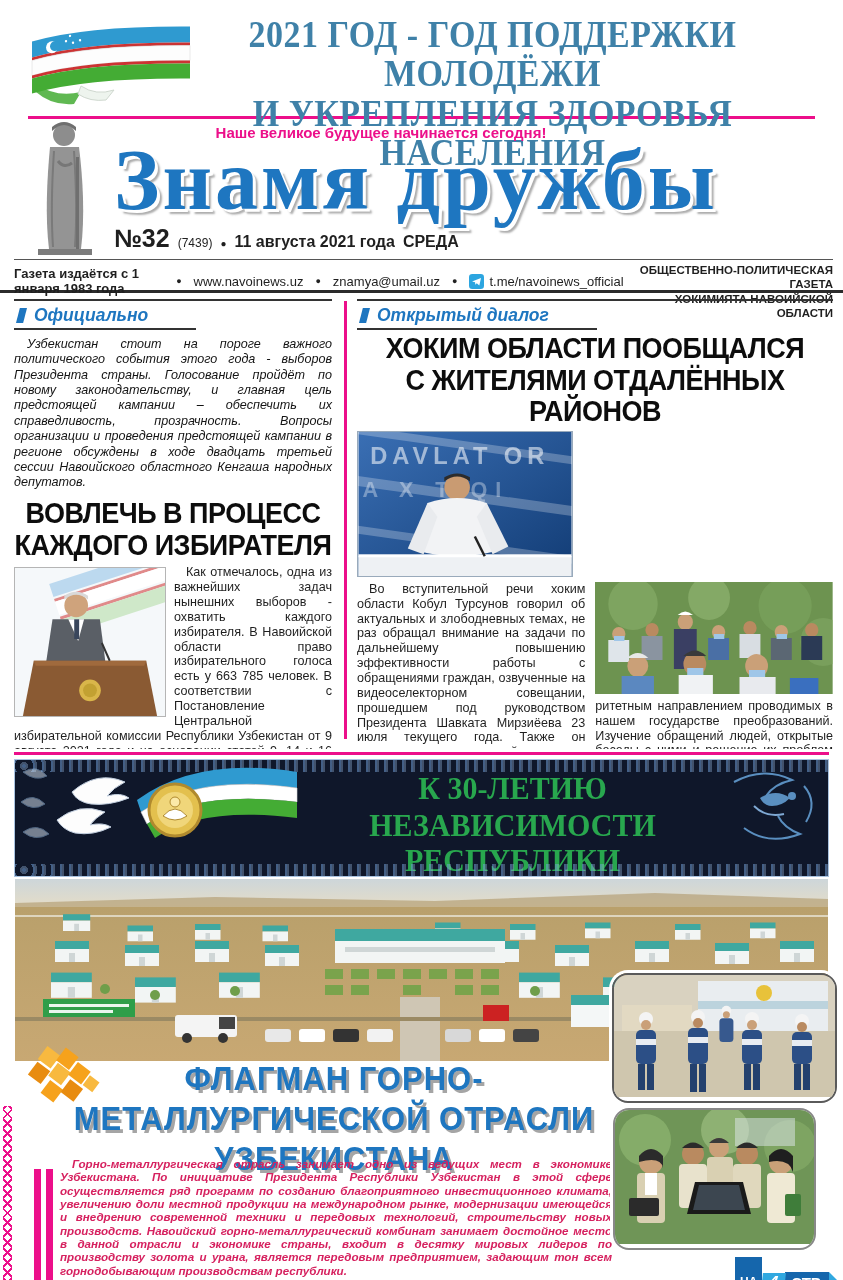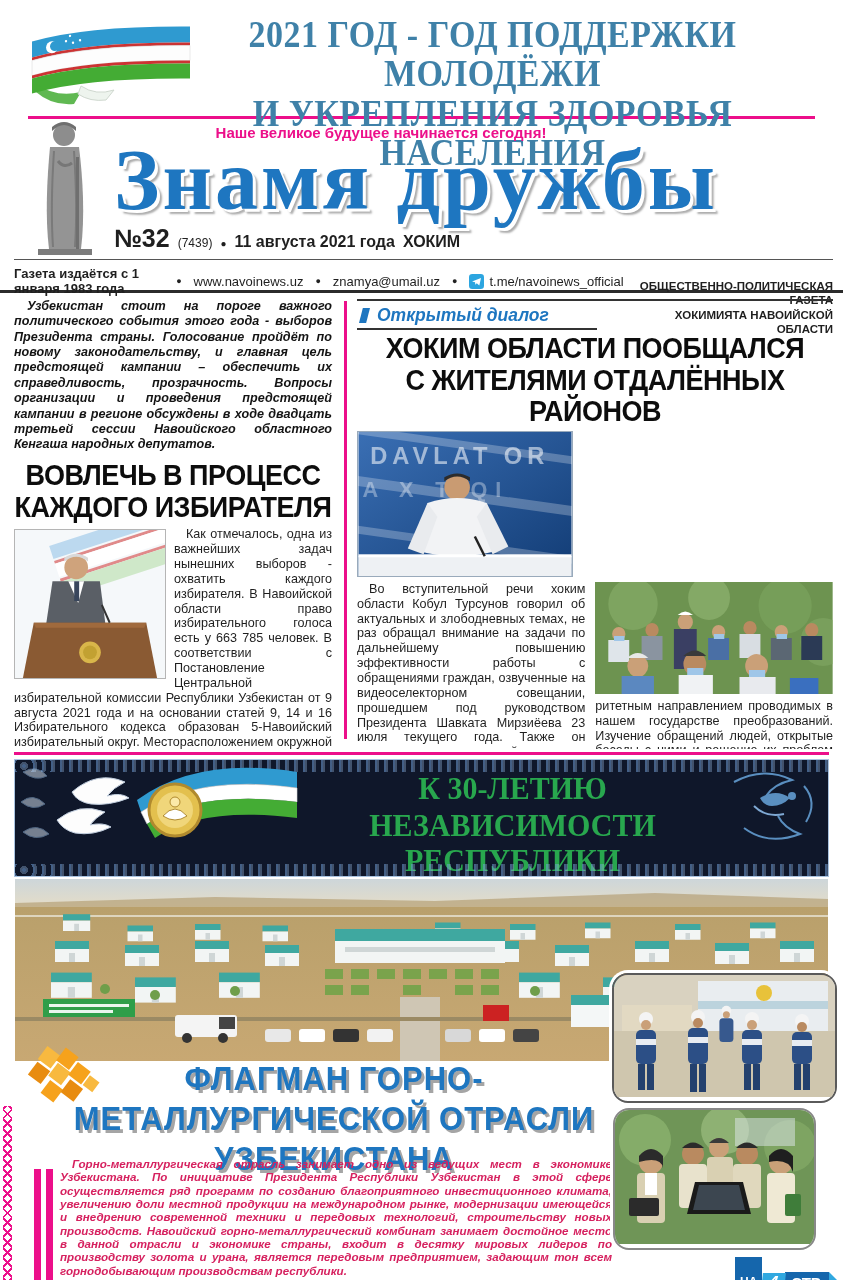--- a/index.html
+++ b/index.html
@@ -29,35 +29,35 @@
   .issue-bullet { font-size:10px; }
 
   
   .info-bar { height:34px; display:flex; justify-content:space-between; align-items:flex-start;
     border-bottom:3px solid #2b2b2b; padding:0 10px 0 14px; }
   .info-left { border-top:1px solid #555; padding-top:6px; display:flex; align-items:center;
     gap:12px; font-size:13px; }
   .founded { font-weight:bold; }
   .dot { font-size:9px; color:#222; }
   .tg-row { display:flex; align-items:center; gap:5px; }
-  .info-right { border-top:1px solid #555; padding-top:19px; text-align:right;
+  .info-right { border-top:1px solid #555; padding-top:3px; text-align:right;
     font-size:11.5px; font-weight:bold; line-height:1.25; }
 
   
   .columns { display:flex; height:456px; overflow:hidden; padding:6px 10px 0 14px; }
   .col-left { width:318px; flex:none; }
   .v-divider { width:3px; background:#ec0f8a; margin:2px 10px 10px 12px; }
   .col-right { flex:1; min-width:0; }
   .section-head { border-top:2px solid #333; padding-top:4px; margin-bottom:7px; }
   .sec-inner { display:inline-flex; align-items:center; gap:7px;
     border-bottom:2px solid #333; padding:0 48px 2px 2px; }
   .sec-flag { width:11px; height:15px; background:#1e76c0;
     clip-path:polygon(35% 0,100% 0,65% 100%,0 100%); }
   .sec-title { color:#1e76c0; font-style:italic; font-weight:bold; font-size:17.5px; }
-  .lead { font-weight:bold; font-style:italic; font-size:12.6px; line-height:1.22;
+  .lead { font-weight:normal; font-style:italic; font-size:12.6px; line-height:1.22;
     text-align:justify; color:#141414; text-indent:13px; }
   .headline-l { text-align:center; font-weight:800; font-size:27px; line-height:1.05;
     margin:10px 0 8px; color:#0d0d0d; letter-spacing:-.5px; transform:scaleY(1.12); }
   .body-text { font-size:12.6px; line-height:1.18; text-align:justify; }
   .body-text .indent { display:inline-block; width:12px; }
   .photo-podium { float:left; width:152px; height:150px; margin:2px 8px 2px 0;
     border:1px solid #b5b5b5; }
   .pagebadge { display:flex; align-items:center; float:right; margin-top:4px; }
   .b-na { background:#1566ac; color:#fff; font-weight:800; font-size:12px; padding:18px 5px; }
   .b-num { background:#30a8e0; color:#fff; font-weight:800; font-style:italic;
@@ -161,21 +161,21 @@
       </svg>
     </div>
     <div class="mast-center">
       <div class="slogan">Наше великое будущее начинается сегодня!</div>
       <h1 class="np-title">Знамя дружбы</h1>
       <div class="issue-line">
         <span class="issue-no">№32</span>
         <span class="issue-paren">(7439)</span>
         <span class="issue-bullet">●</span>
         <span>11 августа  2021 года</span>
-        <span>ХОКИМ</span>
+        <span>СРЕДА</span>
       </div>
     </div>
   </section>
 
   <div class="info-bar">
     <div class="info-left">
       <span class="founded">Газета издаётся с 1 января 1983 года</span>
       <span class="dot">●</span>
       <span>www.navoinews.uz</span>
       <span class="dot">●</span>
@@ -191,20 +191,26 @@
     </div>
     <div class="info-right">
       <div>ОБЩЕСТВЕННО-ПОЛИТИЧЕСКАЯ ГАЗЕТА</div>
       <div>ХОКИМИЯТА НАВОИЙСКОЙ ОБЛАСТИ</div>
     </div>
   </div>
 
   <main class="columns">
 
     <article class="col-left">
+      <div class="section-head">
+        <span class="sec-inner">
+          <span class="sec-flag"></span>
+          <span class="sec-title">Официально</span>
+        </span>
+      </div>
       <p class="lead">Узбекистан стоит на пороге важного политического события этого года - выборов Президента страны. Голосование пройдёт по новому законодательству, и главная цель предстоящей кампании – обеспечить их справедливость, прозрачность. Вопросы организации и проведения предстоящей кампании в регионе обсуждены в ходе двадцать третьей сессии Навоийского областного Кенгаша народных депутатов.</p>
       <h2 class="headline-l">ВОВЛЕЧЬ В ПРОЦЕСС КАЖДОГО ИЗБИРАТЕЛЯ</h2>
       <div class="body-text">
         <svg class="photo-podium" viewBox="0 0 152 150">
           <rect width="152" height="150" fill="#f5f8fa"></rect>
           <g transform="rotate(-18 120 20)">
             <rect x="40" y="-10" width="160" height="14" fill="#bcd9ef"></rect>
             <rect x="40" y="6" width="160" height="3" fill="#e08a8a"></rect>
             <rect x="40" y="9" width="160" height="14" fill="#ffffff"></rect>
             <rect x="40" y="25" width="160" height="3" fill="#e08a8a"></rect>

